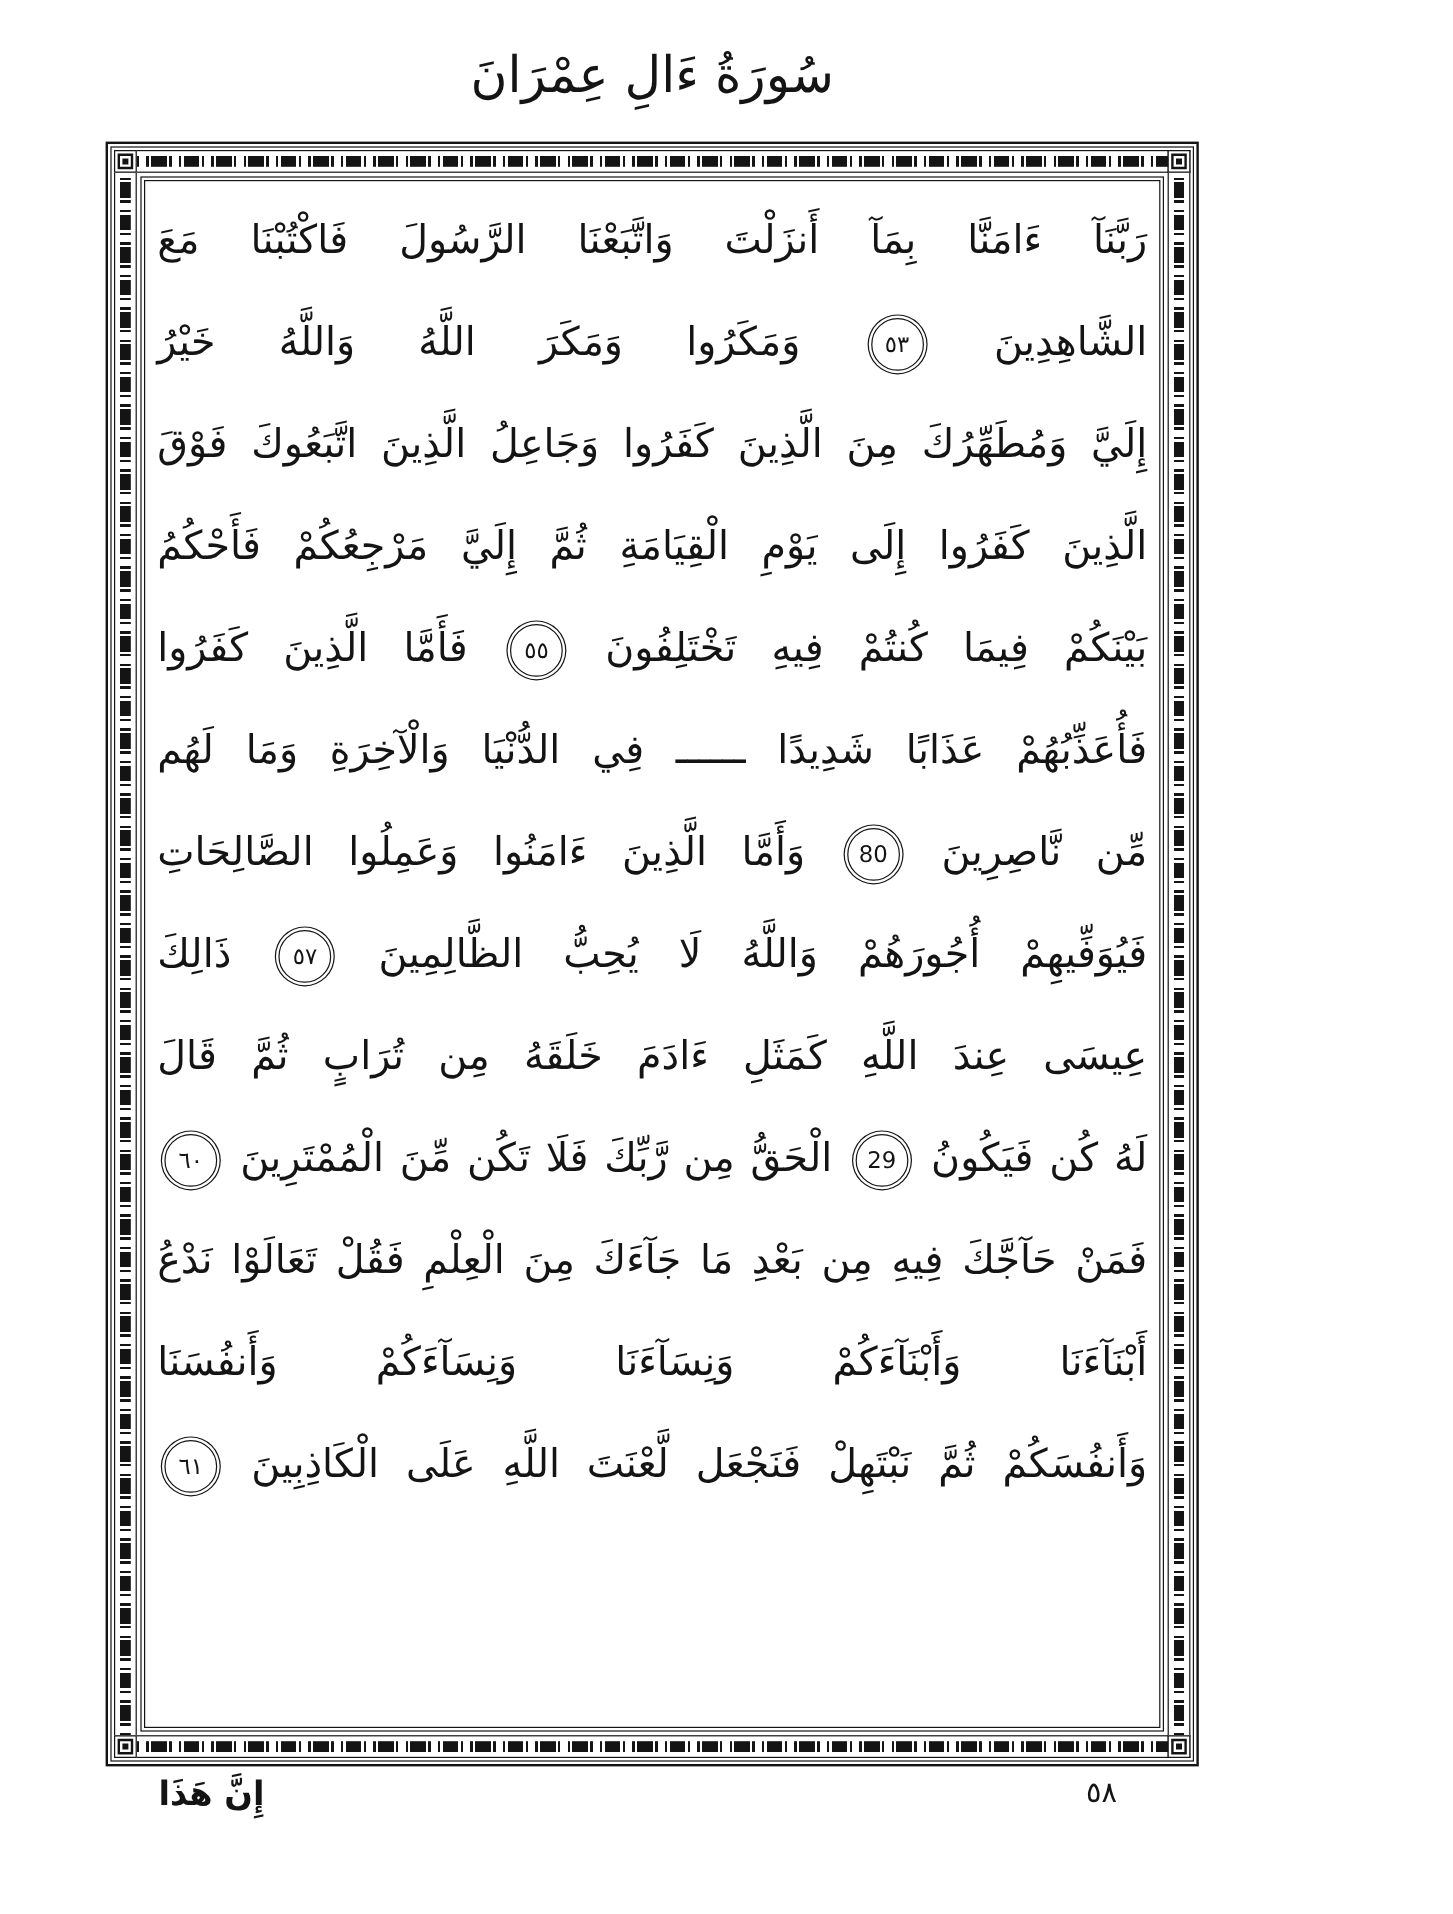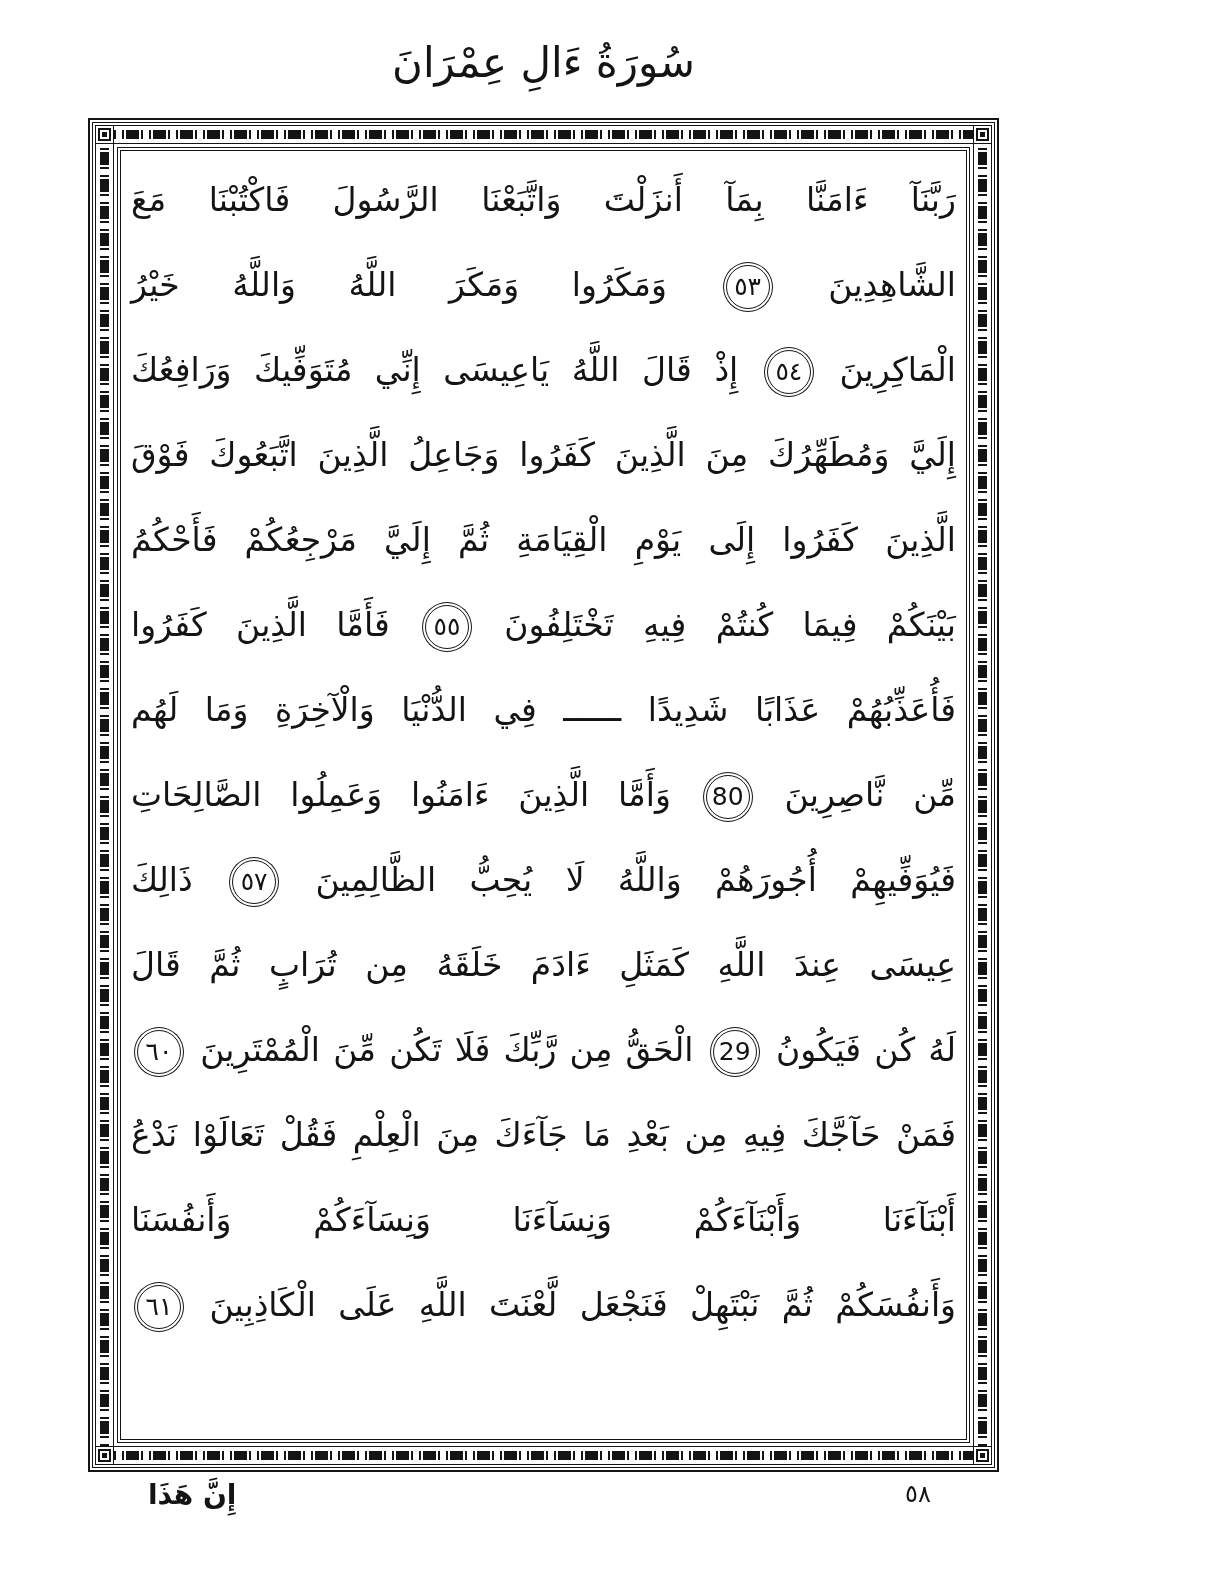--- a/index.html
+++ b/index.html
@@ -103,28 +103,28 @@
   .w{white-space:normal;margin-top:40px;}
   .ayah{
     display:inline-block;
     width:42px;height:42px;
     line-height:42px;
     border:1px solid var(--ink);
     border-radius:50%;
     box-shadow:0 0 0 2px #ffffff,0 0 0 3px var(--ink);
     text-align:center;
     text-align-last:center;
-    font-size:25px;
+    font-size:19px;
     vertical-align:middle;
     margin:4px 6px;
     background:var(--paper);
   }
   
   .catchword{
-    position:absolute;left:148px;top:1478px;
+    position:absolute;left:132px;top:1478px;
     font-size:28px;font-weight:700;
     direction:rtl;
   }
   .page-number{
     position:absolute;left:905px;top:1480px;
     font-size:24px;
     direction:rtl;
   }
 </style>
 </head>
@@ -140,21 +140,20 @@
     <div class="chain v right"></div>
     <div class="corner tl"></div>
     <div class="corner tr"></div>
     <div class="corner bl"></div>
     <div class="corner br"></div>
     <div class="f3">
       <div class="f4">
         <div class="text-block">
             <div class="line"><span class="w">رَبَّنَآ ءَامَنَّا بِمَآ أَنزَلْتَ وَاتَّبَعْنَا الرَّسُولَ فَاكْتُبْنَا مَعَ</span></div>
             <div class="line"><span class="w">الشَّاهِدِينَ</span> <span class="ayah">٥٣</span> <span class="w">وَمَكَرُوا وَمَكَرَ اللَّهُ وَاللَّهُ خَيْرُ</span></div>
-            <div class="line"><span class="w">الْمَاكِرِينَ</span> <span class="ayah">٥٤</span> <span class="w">إِذْ قَالَ اللَّهُ يَاعِيسَى إِنِّي مُتَوَفِّيكَ وَرَافِعُكَ</span></div>
             <div class="line"><span class="w">إِلَيَّ وَمُطَهِّرُكَ مِنَ الَّذِينَ كَفَرُوا وَجَاعِلُ الَّذِينَ اتَّبَعُوكَ فَوْقَ</span></div>
             <div class="line"><span class="w">الَّذِينَ كَفَرُوا إِلَى يَوْمِ الْقِيَامَةِ ثُمَّ إِلَيَّ مَرْجِعُكُمْ فَأَحْكُمُ</span></div>
             <div class="line"><span class="w">بَيْنَكُمْ فِيمَا كُنتُمْ فِيهِ تَخْتَلِفُونَ</span> <span class="ayah">٥٥</span> <span class="w">فَأَمَّا الَّذِينَ كَفَرُوا</span></div>
             <div class="line"><span class="w">فَأُعَذِّبُهُمْ عَذَابًا شَدِيدًا ــــــ فِي الدُّنْيَا وَالْآخِرَةِ وَمَا لَهُم</span></div>
             <div class="line"><span class="w">مِّن نَّاصِرِينَ</span> <span class="ayah">80</span> <span class="w">وَأَمَّا الَّذِينَ ءَامَنُوا وَعَمِلُوا الصَّالِحَاتِ</span></div>
             <div class="line"><span class="w">فَيُوَفِّيهِمْ أُجُورَهُمْ وَاللَّهُ لَا يُحِبُّ الظَّالِمِينَ</span> <span class="ayah">٥٧</span> <span class="w">ذَالِكَ</span></div>
             <div class="line"><span class="w">عِيسَى عِندَ اللَّهِ كَمَثَلِ ءَادَمَ خَلَقَهُ مِن تُرَابٍ ثُمَّ قَالَ</span></div>
             <div class="line"><span class="w">لَهُ كُن فَيَكُونُ</span> <span class="ayah">29</span> <span class="w">الْحَقُّ مِن رَّبِّكَ فَلَا تَكُن مِّنَ الْمُمْتَرِينَ</span> <span class="ayah">٦٠</span></div>
             <div class="line"><span class="w">فَمَنْ حَآجَّكَ فِيهِ مِن بَعْدِ مَا جَآءَكَ مِنَ الْعِلْمِ فَقُلْ تَعَالَوْا نَدْعُ</span></div>
             <div class="line"><span class="w">أَبْنَآءَنَا وَأَبْنَآءَكُمْ وَنِسَآءَنَا وَنِسَآءَكُمْ وَأَنفُسَنَا</span></div>

